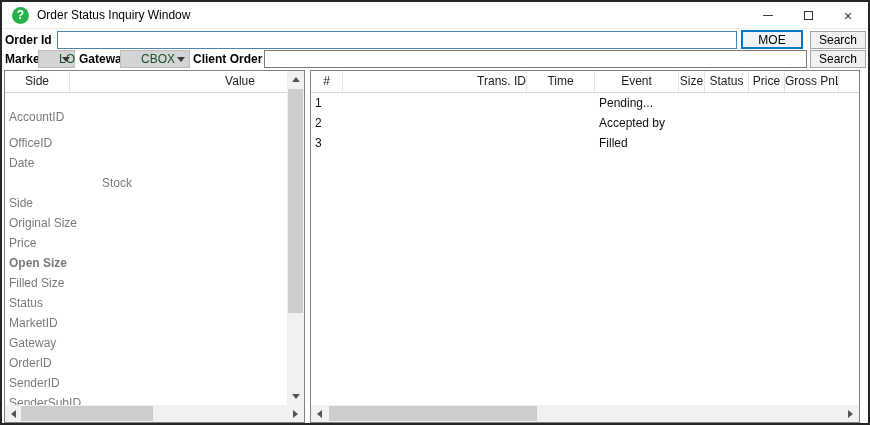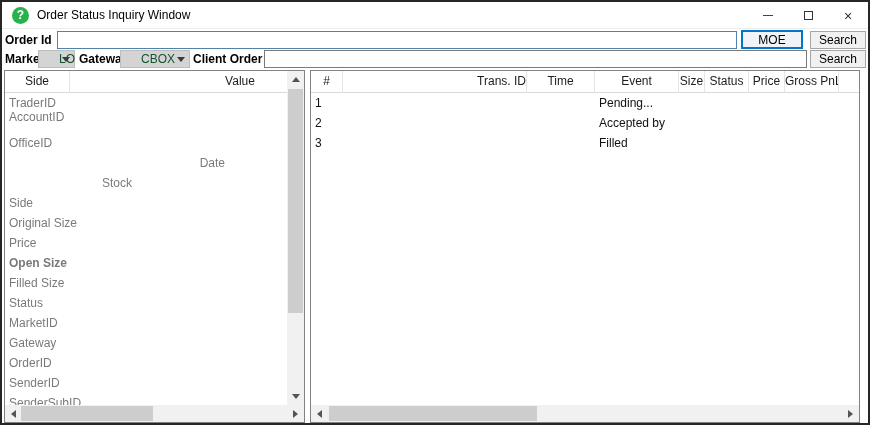--- a/index.html
+++ b/index.html
@@ -114,24 +114,23 @@
   </div>
   <div class="lbl" style="left:191px; top:48px;">Client Order Id</div>
   <input id="client-order-id-input" class="txt-input" value="" style="">
   <div id="search-btn-bottom" class="btn">Search</div>
 
   <div class="panel" id="left-panel">
     <div class="hdr-row">
       <div class="hdr-cell" style="left:0; width:65px;">Side</div>
       <div class="hdr-cell" style="left:65px; width:340px; border-right:none;">Value</div>
     </div>
-    <div class="item-row" style="top:22px;">TraderID</div>
     <div class="item-row" style="top:36px;">AccountID</div>
     <div class="item-row" style="top:62px;">OfficeID</div>
-    <div class="item-row" style="top:82px;text-align:right;">Date</div>
+    <div class="item-row" style="top:82px;">Date</div>
     <div class="item-row" style="top:102px;text-align:center;">Stock</div>
     <div class="item-row" style="top:122px;">Side</div>
     <div class="item-row" style="top:142px;">Original Size</div>
     <div class="item-row" style="top:162px;">Price</div>
     <div class="item-row" style="top:182px;font-weight:bold;">Open Size</div>
     <div class="item-row" style="top:202px;">Filled Size</div>
     <div class="item-row" style="top:222px;">Status</div>
     <div class="item-row" style="top:242px;">MarketID</div>
     <div class="item-row" style="top:262px;">Gateway</div>
     <div class="item-row" style="top:282px;">OrderID</div>

